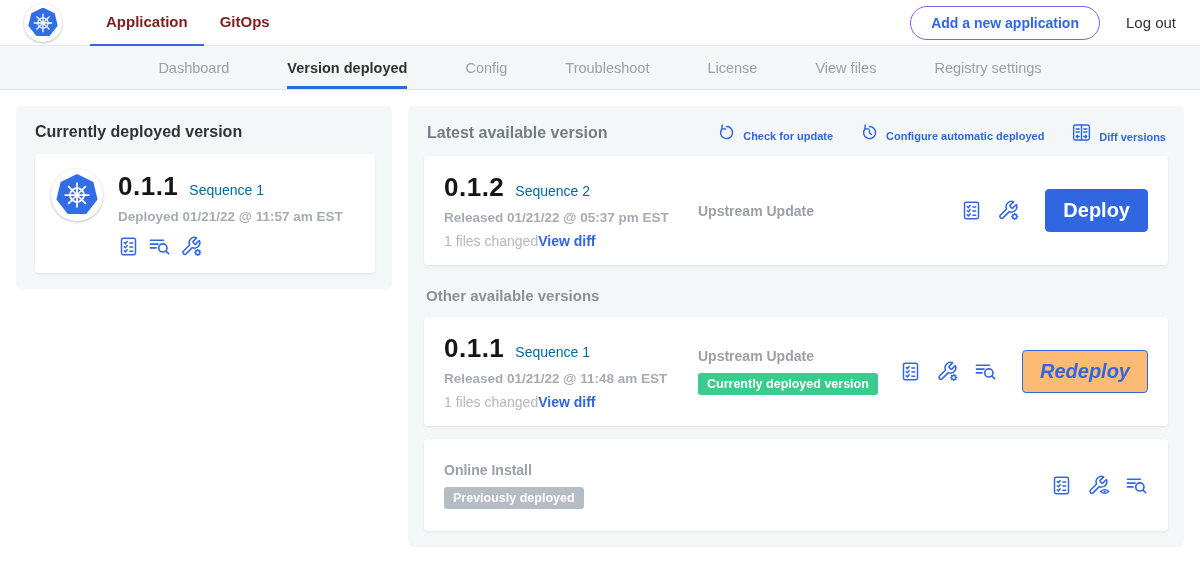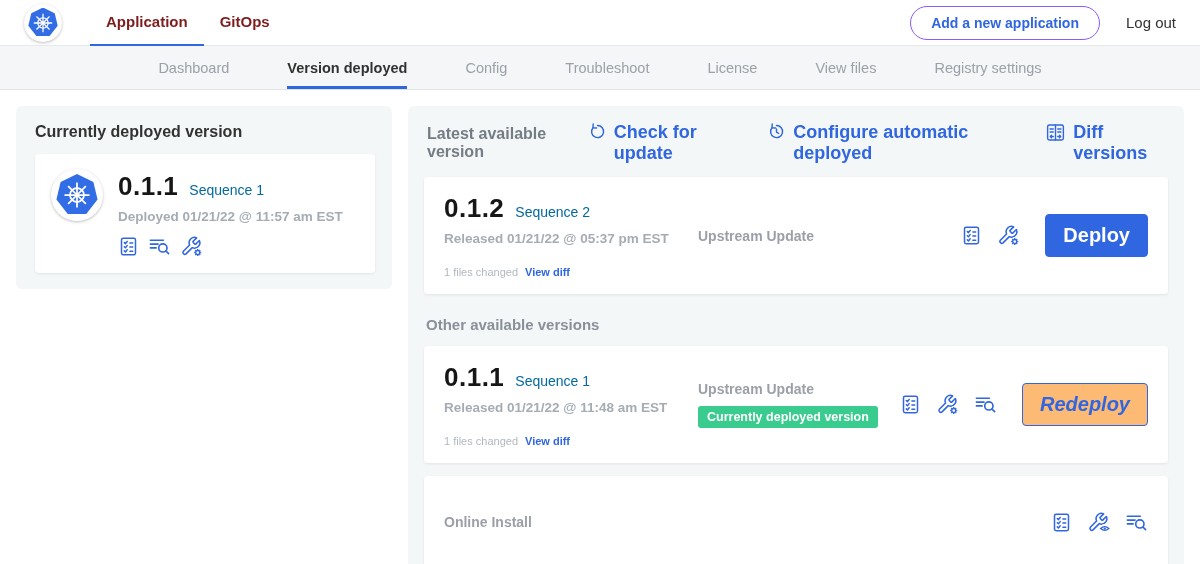--- a/index.html
+++ b/index.html
@@ -50,28 +50,28 @@
   .vnum { font-size:26px; font-weight:800; color:#161616; letter-spacing:.5px; }
   .vseq { font-size:14px; color:#0369a1; }
   .vdate { margin-top:7px; font-size:13.5px; font-weight:600; color:#a6acb3; }
   .icon-row { margin-top:11px; display:flex; align-items:center; gap:9px; }
   .icon-btn { background:none; border:none; padding:0; color:#3066e0; cursor:pointer;
     display:grid; place-items:center; }
 
   
   .rp-header { display:flex; align-items:center; padding:0 2px 0 3px; }
   .rp-actions { display:flex; align-items:center; gap:27px; }
-  .rp-action { display:flex; align-items:flex-start; gap:7px; color:#3066e0;
-    font-size:18px; font-weight:700; cursor:pointer; }
+  .rp-action { display:flex; align-items:flex-end; gap:7px; color:#3066e0;
+    font-size:11px; font-weight:700; cursor:pointer; }
 
   
   .vcard { margin-top:13px; padding:16px 20px; display:flex; align-items:center; min-height:92px; }
   .vcard.tall { min-height:104px; }
   .vcol-left { width:254px; flex:none; }
-  .vfiles { margin-top:20px; font-size:11px; color:#b2b8bf; display:flex; gap:7px; align-items:baseline; }
+  .vfiles { margin-top:8px; font-size:14px; color:#b2b8bf; display:flex; align-items:baseline; }
   .view-diff { color:#3066e0; font-weight:700; cursor:pointer; }
   .vcol-mid { flex:1; }
   .vsource { font-size:14px; font-weight:700; color:#9b9fa7; }
   .badge { display:inline-block; margin-top:9px; padding:4px 9px; border-radius:3px;
     font-size:12.5px; font-weight:700; color:#fff; }
   .badge.green { background:#3acb8e; }
   .badge.gray { background:#b5bcc4; }
   .vcol-right { display:flex; align-items:center; gap:15px; }
   .btn { font-family:inherit; font-size:20px; font-weight:700; border-radius:4px;
     padding:9px 17px; cursor:pointer; }
@@ -321,20 +321,21 @@
               <use href="#i-filesearch"></use>
             </svg>
           </button>
         <button class="btn outline">Redeploy</button>
       </div>
     </div>
 
     <div class="white-card vcard">
       <div class="vcol-mid">
         <div class="vsource">Online Install</div>
+        <span class="badge gray">Previously deployed</span>
       </div>
       <div class="vcol-right">
         <button class="icon-btn">
           <svg width="21" height="21" viewBox="0 0 24 24">
               <use href="#i-checklist"></use>
             </svg>
           </button>
         <button class="icon-btn">
           <svg width="23" height="23" viewBox="0 0 24 24">
               <use href="#i-wrench"></use>

